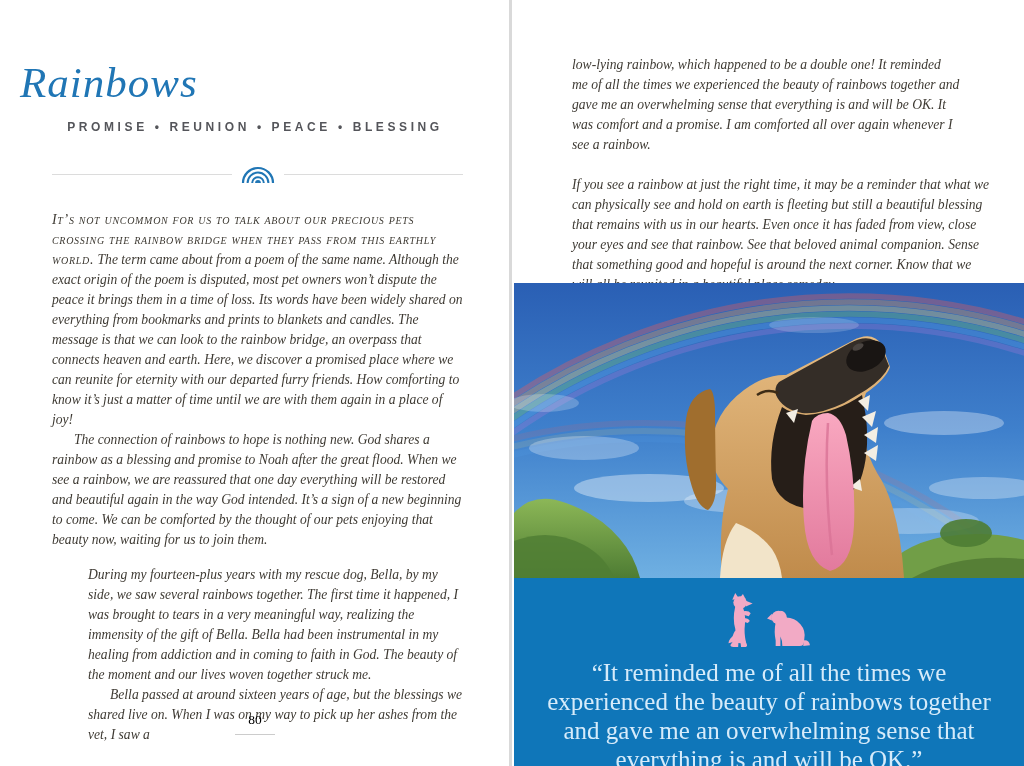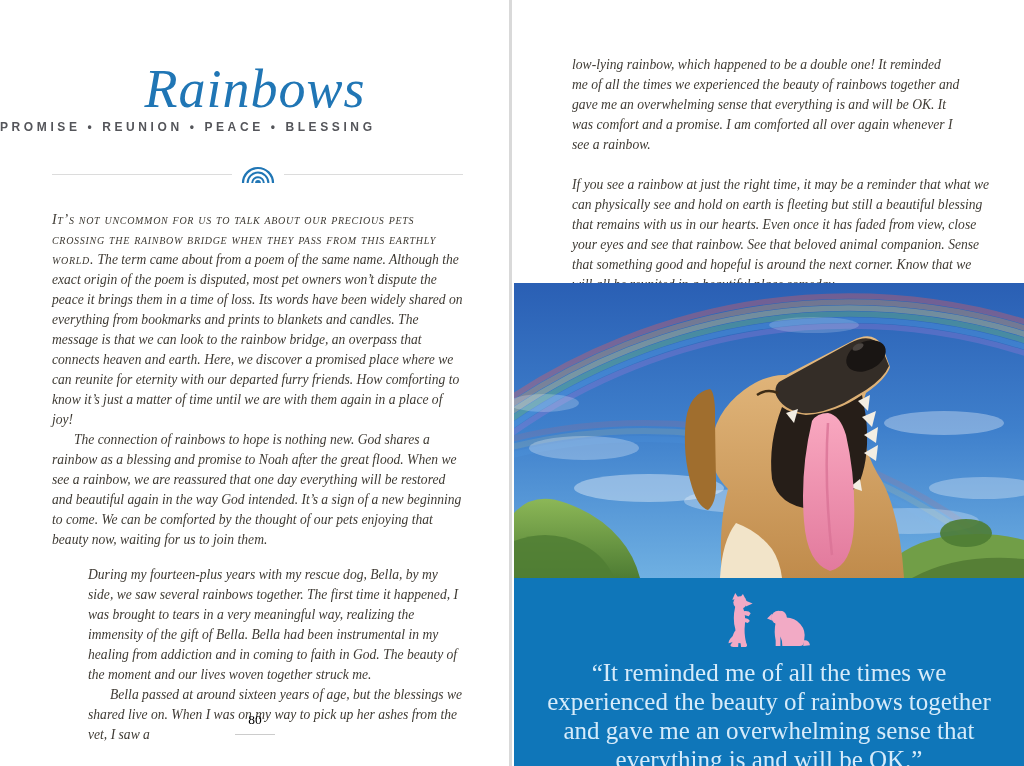--- a/index.html
+++ b/index.html
@@ -6,26 +6,26 @@
   html,body { width:1024px; height:766px; }
   body {
     position:relative; background:#ffffff; overflow:hidden;
     font-family:"Liberation Serif", serif; color:#3e3a33;
   }
   
   .gutter { position:absolute; left:509px; top:0; width:3px; height:766px; background:#d9d9d9; }
 
   
   .chapter-title {
-    position:absolute; left:0; top:58px; width:510px; text-align:center;
+    position:absolute; left:0; top:58px; width:510px; text-align:left;
     font-family:"Liberation Serif", serif; font-style:italic; font-weight:400;
-    font-size:54px; color:#2076b5; letter-spacing:1px;
+    font-size:43px; color:#2076b5; letter-spacing:1px;padding-left:20px;
   }
   .chapter-subtitle {
-    position:absolute; left:0; top:120px; width:510px; text-align:left;
+    position:absolute; left:0; top:120px; width:510px; text-align:center;
     font-family:"Liberation Sans", sans-serif; font-weight:bold;
     font-size:12px; letter-spacing:3.6px; color:#54555a;
   }
   .divider {
     position:absolute; left:52px; top:163px; width:411px; height:22px;
     display:flex; align-items:center; justify-content:center;
   }
   .divider .rule { flex:1; height:1px; background:#dcdcdc; }
   .divider .rainbow-wrap { padding:0 8px; line-height:0; }
 

